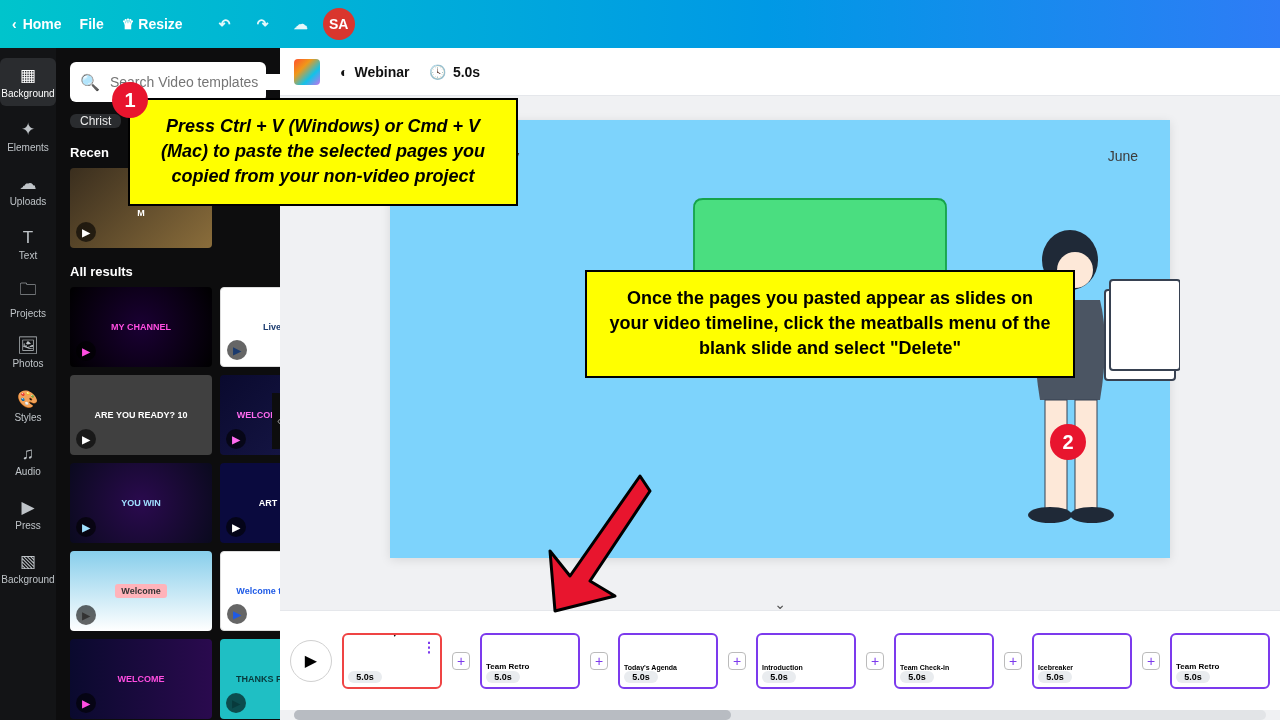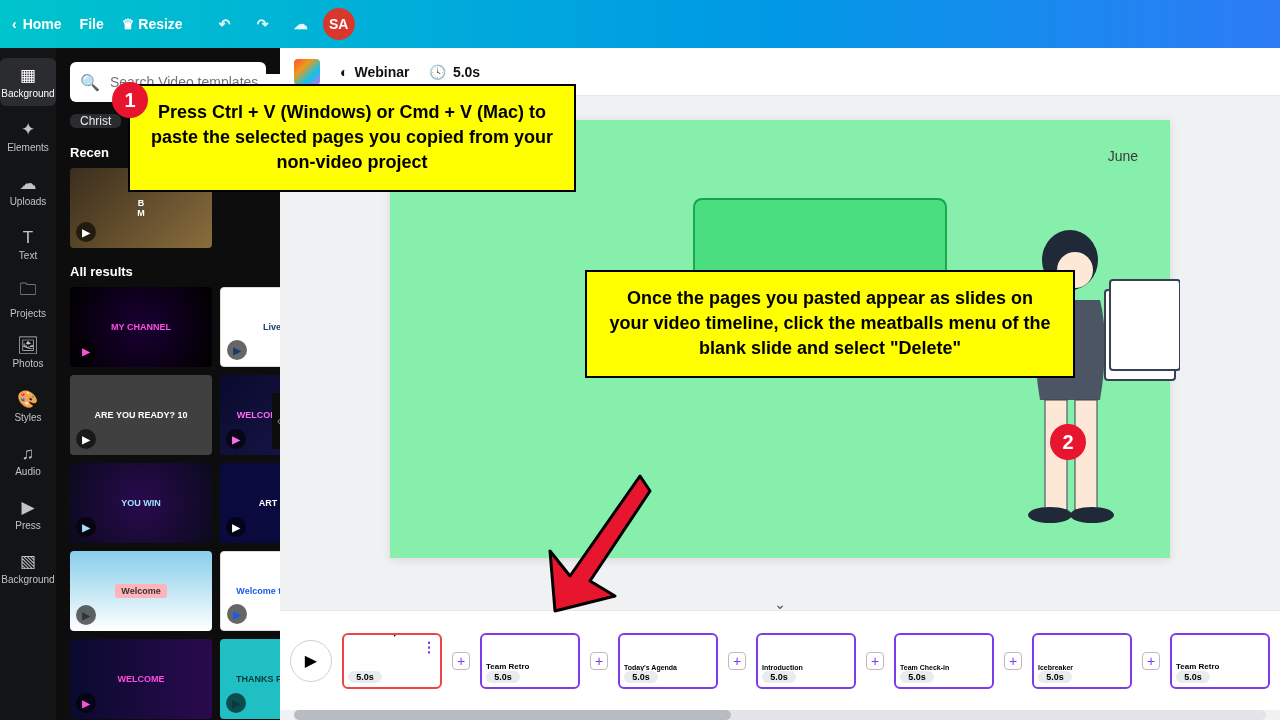--- a/index.html
+++ b/index.html
@@ -24,36 +24,36 @@
   .chip { background: #2a2c2f; color: #eaeaea; border-radius: 6px; padding: 0 10px; font-size: 12px; display: inline-block; margin-top: 12px; cursor: pointer; }
   .sect-label { font-size: 13px; font-weight: 700; margin: 16px 0 8px; }
   .tmpl-grid { display: grid; grid-template-columns: 1fr 1fr; gap: 8px; }
   .tmpl { width: 142px; height: 80px; border-radius: 4px; position: relative; overflow: hidden; cursor: pointer; display: flex; align-items: center; justify-content: center; font-size: 9px; font-weight: 700; text-align: center; }
   .tmpl .play { position: absolute; left: 6px; bottom: 6px; width: 20px; height: 20px; border-radius: 50%; background: rgba(0,0,0,.6); display: flex; align-items: center; justify-content: center; font-size: 10px; }
   .canvas-area { flex: 1; background: #f0f1f3; display: flex; flex-direction: column; position: relative; }
   .canvas-toolbar { height: 48px; background: #fff; display: flex; align-items: center; padding: 0 14px; gap: 20px; border-bottom: 1px solid #e5e7eb; }
   .color-swatch { width: 26px; height: 26px; border-radius: 4px; background: linear-gradient(135deg,#ff512f,#f09819,#12c2e9,#c471ed); }
   .tb-btn { display: flex; align-items: center; gap: 6px; font-size: 14px; font-weight: 600; color: #111; cursor: pointer; }
   .canvas-wrap { flex: 1; display: flex; justify-content: center; padding: 24px 0 8px; overflow: hidden; }
-  .slide { width: 780px; height: 438px; background: #86efac; box-shadow: 0 2px 10px rgba(0,0,0,.1); padding: 28px 32px; position: relative; }
+  .slide { width: 780px; height: 438px; background: #7dd3fc; box-shadow: 0 2px 10px rgba(0,0,0,.1); padding: 28px 32px; position: relative; }
   .slide-meta { display: flex; justify-content: space-between; font-size: 14px; color: #3b3b3b; font-weight: 500; }
   .person-illo { position:absolute; right:-10px; top:100px; width:180px; height:320px; }
   .speech { position:absolute; left:280px; top:70px; width:300px; height:180px; }
   .speech svg { width:100%; height:100%; }
   .timeline { height: 100px; background: #fff; border-top: 1px solid #e5e7eb; display: flex; align-items: center; padding: 0 10px; gap: 10px; overflow:hidden;}
   .play-btn { width: 42px; height: 42px; border-radius: 50%; border: 1px solid #d0d0d0; display: flex; align-items: center; justify-content: center; font-size: 16px; cursor: pointer; background:#fff; }
   .frames { display: flex; gap: 10px; align-items: center; }
   .frame { width: 100px; height: 56px; border: 2px solid #7c3aed; border-radius: 6px; background: #fff; position: relative; display: flex; flex-direction: column; justify-content: flex-end; padding: 4px; font-size: 9px; overflow:hidden;}
   .frame.selected { border-color: #ef4444; }
   .dur-chip { display:inline-block; background: #e9ecef; border-radius: 10px; padding: 1px 6px; font-size: 9px; font-weight: 700; width:34px; text-align:center;}
   .add-btn { width: 18px; height: 18px; border-radius: 4px; border: 1px solid #bbb; color: #7c3aed; display: flex; align-items: center; justify-content: center; font-size: 14px; cursor: pointer; }
   .timeline-caret { position:absolute; top:-8px; left:50%; font-size:11px; color:#000;}
   .timeline-chev { position:absolute; top:-14px; left:50%; transform:translateX(-50%); font-size:14px; color:#555; cursor:pointer;}
   .callout { position: absolute; background: #ffff00; border: 2px solid #000; padding: 14px 18px; font-size: 18px; font-weight: 700; color: #000; text-align: center; line-height: 1.4; z-index: 50; }
-  .callout1 { left: 128px; top: 84px; width: 448px; }
+  .callout1 { left: 128px; top: 98px; width: 390px; font-style: italic; }
   .callout2 { left: 585px; top: 270px; width: 490px; }
   .step-badge { position: absolute; width: 36px; height: 36px; border-radius: 50%; background: #e8152e; color: #fff; font-size: 20px; font-weight: 700; display: flex; align-items: center; justify-content: center; z-index: 60; }
   .badge1 { left: 112px; top: 82px; }
   .badge2 { left: 1050px; top: 424px; }
   .arrow { position: absolute; left: 540px; top: 466px; z-index: 55; }
   .scroll-track { height:10px; background:#e2e4e7; margin:0 14px; border-radius:5px; position:relative;}
   .scroll-thumb { position:absolute; left:0; width:45%; height:100%; background:#b8bcc2; border-radius:5px;}
 </style>
 </head>
 <body>

